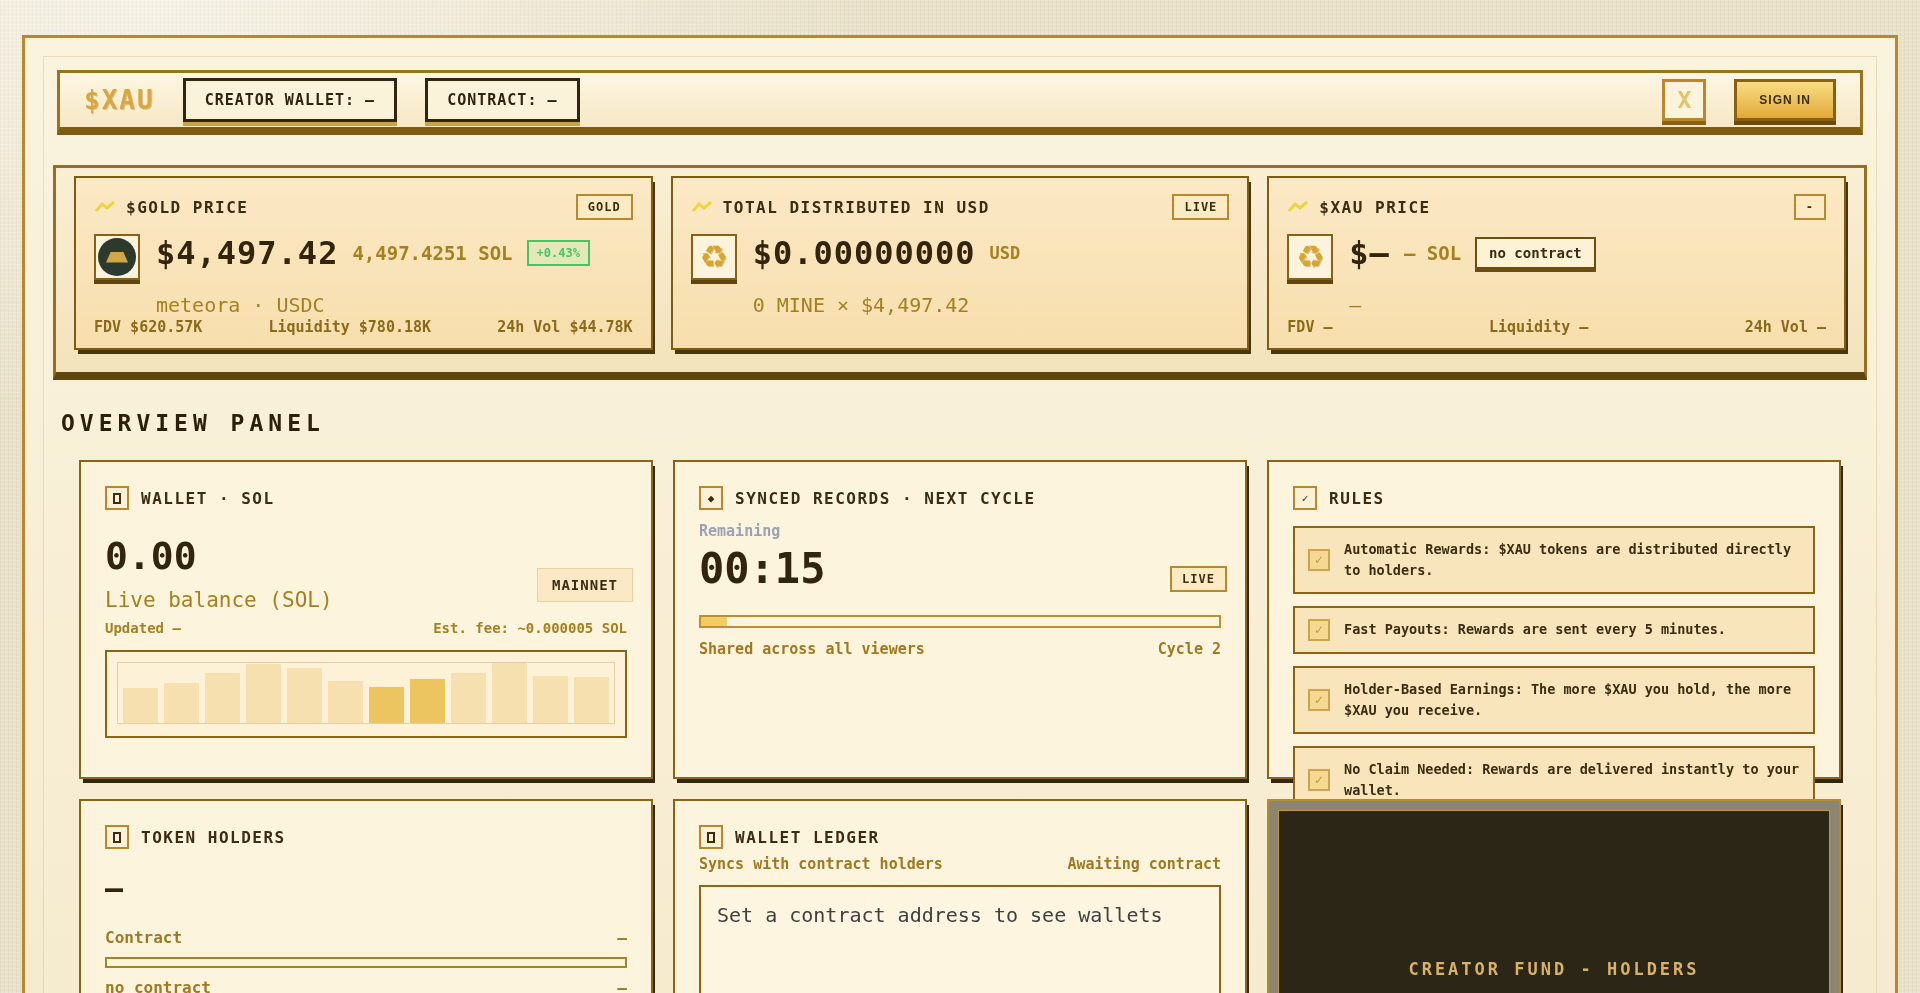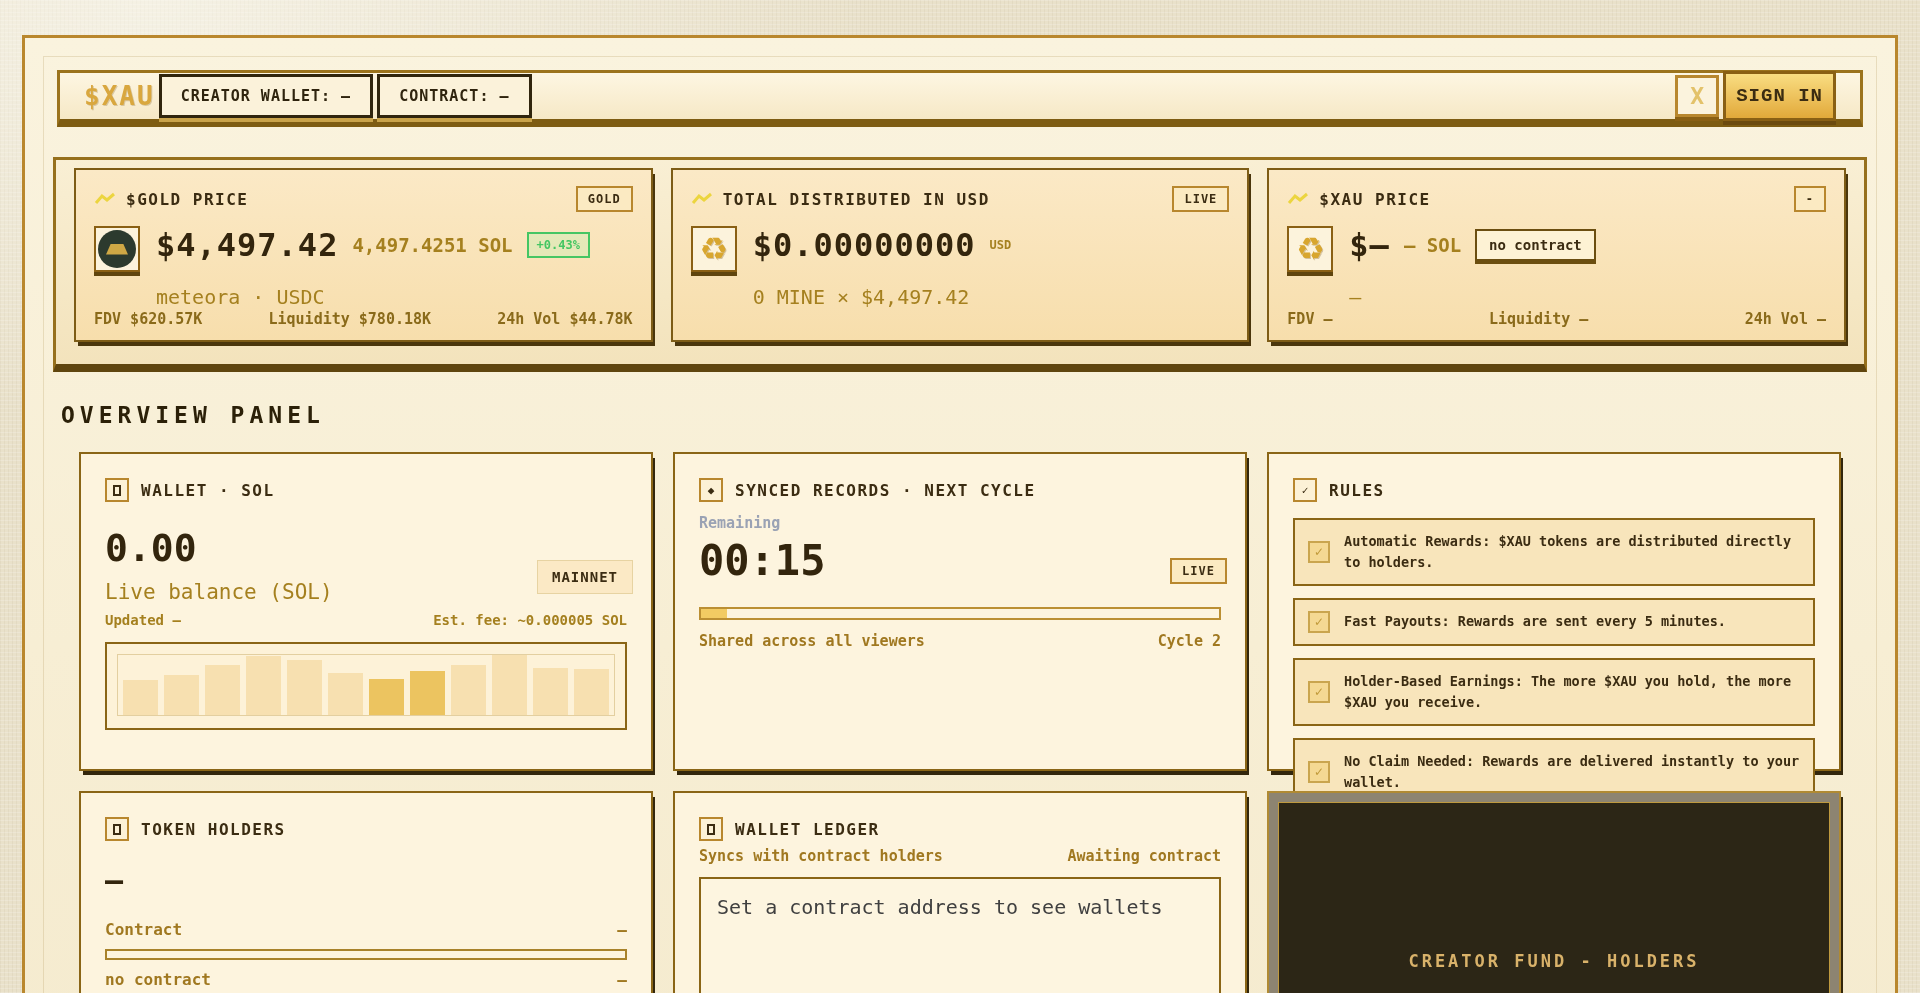--- a/index.html
+++ b/index.html
@@ -18,41 +18,41 @@
     border:3px solid #b9872d;
     background:linear-gradient(180deg,#faf3de 0%,#f7eed4 60%,#f5ebcf 100%);
     padding:32px 28px 0 28px;
   }
   .frame::before {
     content:""; position:absolute; inset:18px; border:1px solid rgba(186,160,104,.28); pointer-events:none;
   }
   
   .topbar {
     position:relative; z-index:2;
-    height:57px; margin:0 4px;
+    height:65px; margin:0 4px;
     border:3px solid #9b731d; border-bottom:8px solid #7e5c12;
     background:linear-gradient(180deg,#fdf6e2,#f6e8c6);
-    display:flex; align-items:center; gap:4px; padding:0 24px;
+    display:flex; align-items:center; gap:28px; padding:0 24px;
   }
   .logo { font-size:26px; font-weight:bold; letter-spacing:2px; color:#d9a73e; text-shadow:1px 1px 0 rgba(120,85,20,.25); }
   .px-btn {
     font-family:inherit; font-weight:bold; font-size:15px; letter-spacing:1px; color:#2f240e;
     background:#fbf2da; border:3px solid #30250d; box-shadow:0 4px 0 #c9a34a;
     padding:10px 19px; cursor:pointer;
   }
   .spacer { flex:1; }
   .x-btn {
     width:44px; height:42px; display:flex; align-items:center; justify-content:center;
     background:#fbf3dd; border:3px solid #b8872e; box-shadow:0 4px 0 #8a6014;
     color:#e3c26a; font-family:inherit; font-size:23px; font-weight:bold; cursor:pointer;
   }
   .signin-btn {
-    font-family:Liberation Mono, monospace; font-weight:bold; font-size:19px; letter-spacing:1px; color:#3b2c12;
+    font-family:Liberation Sans, sans-serif; font-weight:bold; font-size:12px; letter-spacing:1px; color:#3b2c12;
     background:linear-gradient(180deg,#f9dd82,#e2a93a); border:3px solid #8a6014; box-shadow:0 4px 0 #6b4a0e;
-    padding:11px 10px; cursor:pointer;
+    padding:11px 22px; cursor:pointer;
   }
   
   .price-strip {
     position:relative; z-index:2;
     margin-top:30px;
     border:3px solid #96701d; border-bottom:8px solid #5f450e;
     background:linear-gradient(180deg,#f9efd4,#f3e3bc);
     padding:8px 18px 22px 18px;
     display:flex; gap:18px;
   }
@@ -74,21 +74,21 @@
     width:46px; height:46px; flex:0 0 auto;
     border:2px solid #8a6014; box-shadow:0 4px 0 #5f450e; background:#fcf3dc;
     display:flex; align-items:center; justify-content:center;
   }
   .coin { width:38px; height:38px; border-radius:50%; background:#2c3a2e; display:flex; align-items:center; justify-content:center; }
   .ingot { width:22px; height:11px; background:#cfa845; clip-path:polygon(22% 0,78% 0,100% 100%,0 100%); }
   .recycle { font-family:"DejaVu Sans", sans-serif; font-size:32px; line-height:1; color:#d8a62f; text-shadow:1px 1px 0 rgba(120,80,10,.3); }
   .price-main { display:flex; align-items:center; gap:14px; flex-wrap:wrap; }
   .big-num { font-size:32px; font-weight:bold; letter-spacing:1px; color:#33250d; }
   .sub-num { font-size:19px; font-weight:bold; color:#a5801f; }
-  .unit { font-size:12px; font-weight:bold; color:#a5801f; }
+  .unit { font-size:17px; font-weight:bold; color:#a5801f; }
   .chg-badge {
     font-size:12px; font-weight:bold; color:#45c663; border:2px solid #45c663;
     background:rgba(190,240,180,.35); padding:4px 8px;
   }
   .chip {
     font-size:14px; font-weight:bold; color:#3b2c12; border:2px solid #6b4e10;
     background:#fdf2d4; box-shadow:0 3px 0 #6b4e10; padding:6px 12px;
   }
   .pair { margin-top:21px; font-size:20px; color:#a5801f; }
   .p-foot {

